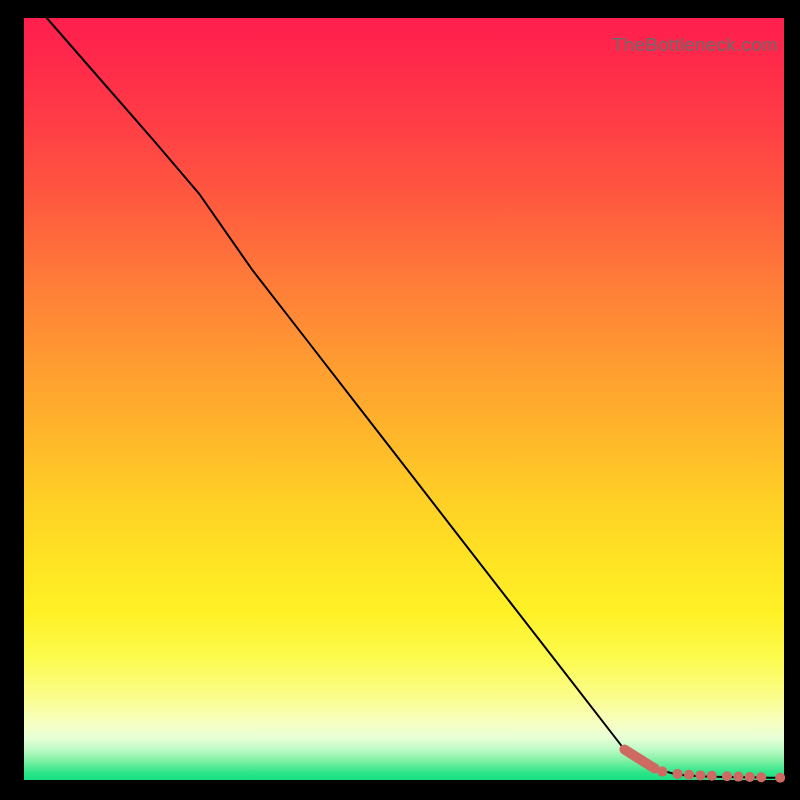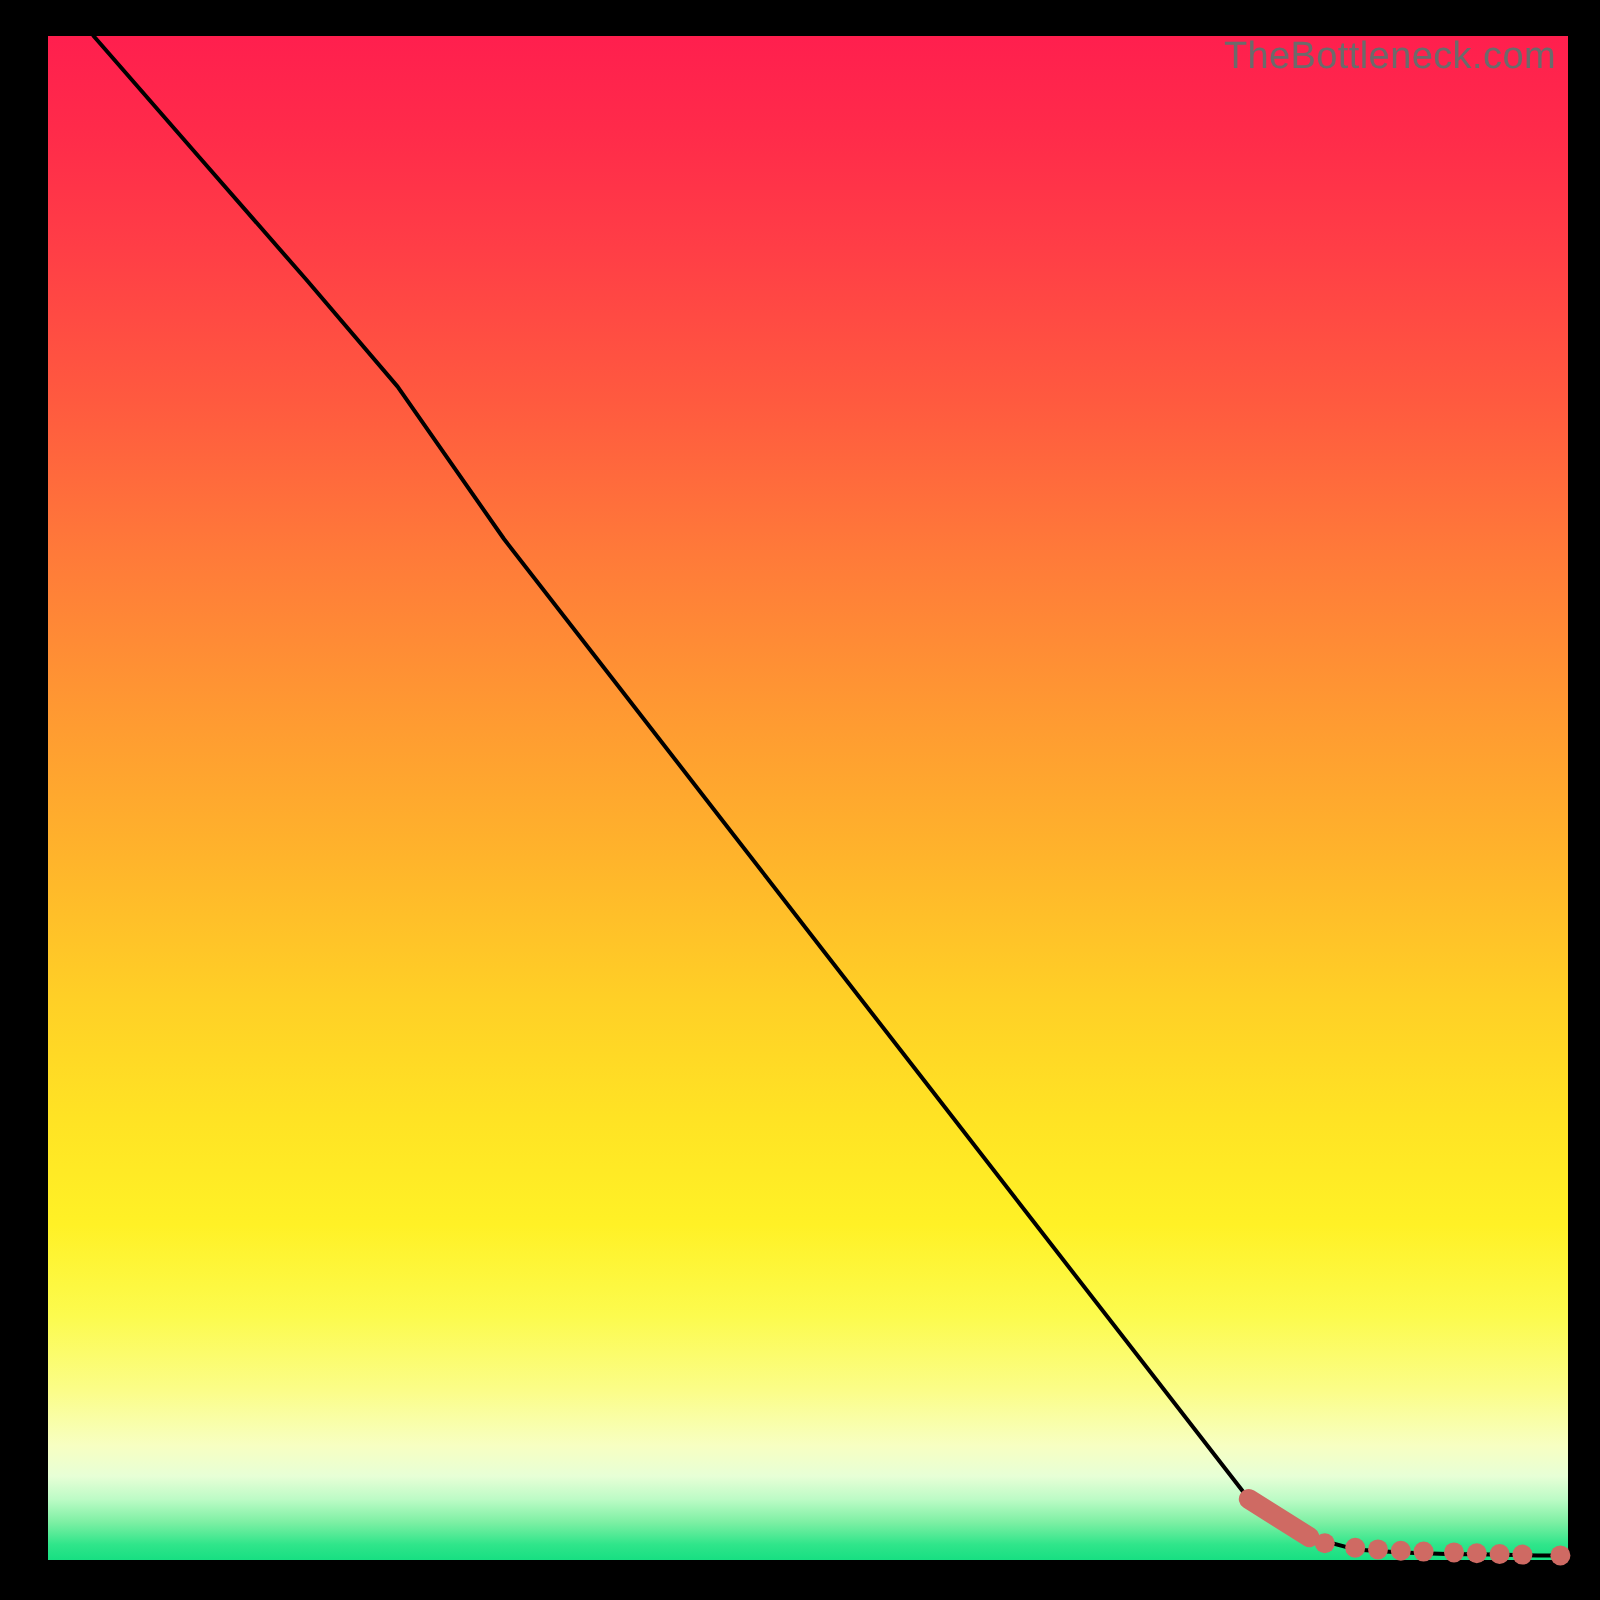--- a/index.html
+++ b/index.html
@@ -43,21 +43,21 @@
       #f7ffc2 92.5%,
       #e7ffd6 94.5%,
       #bdfbc6 96%,
       #7ef0a4 97.5%,
       #2fe58a 99%,
       #17df82 100%
     );
   }
   .watermark {
     position: absolute;
-    top: 0px;
+    top: 16px;
     right: 6px;
     color: #6b6b6b;
     font-size: 19px;
     font-weight: 500;
     letter-spacing: 0.2px;
     user-select: none;
   }
   svg.layer {
     position: absolute;
     left: 0;

